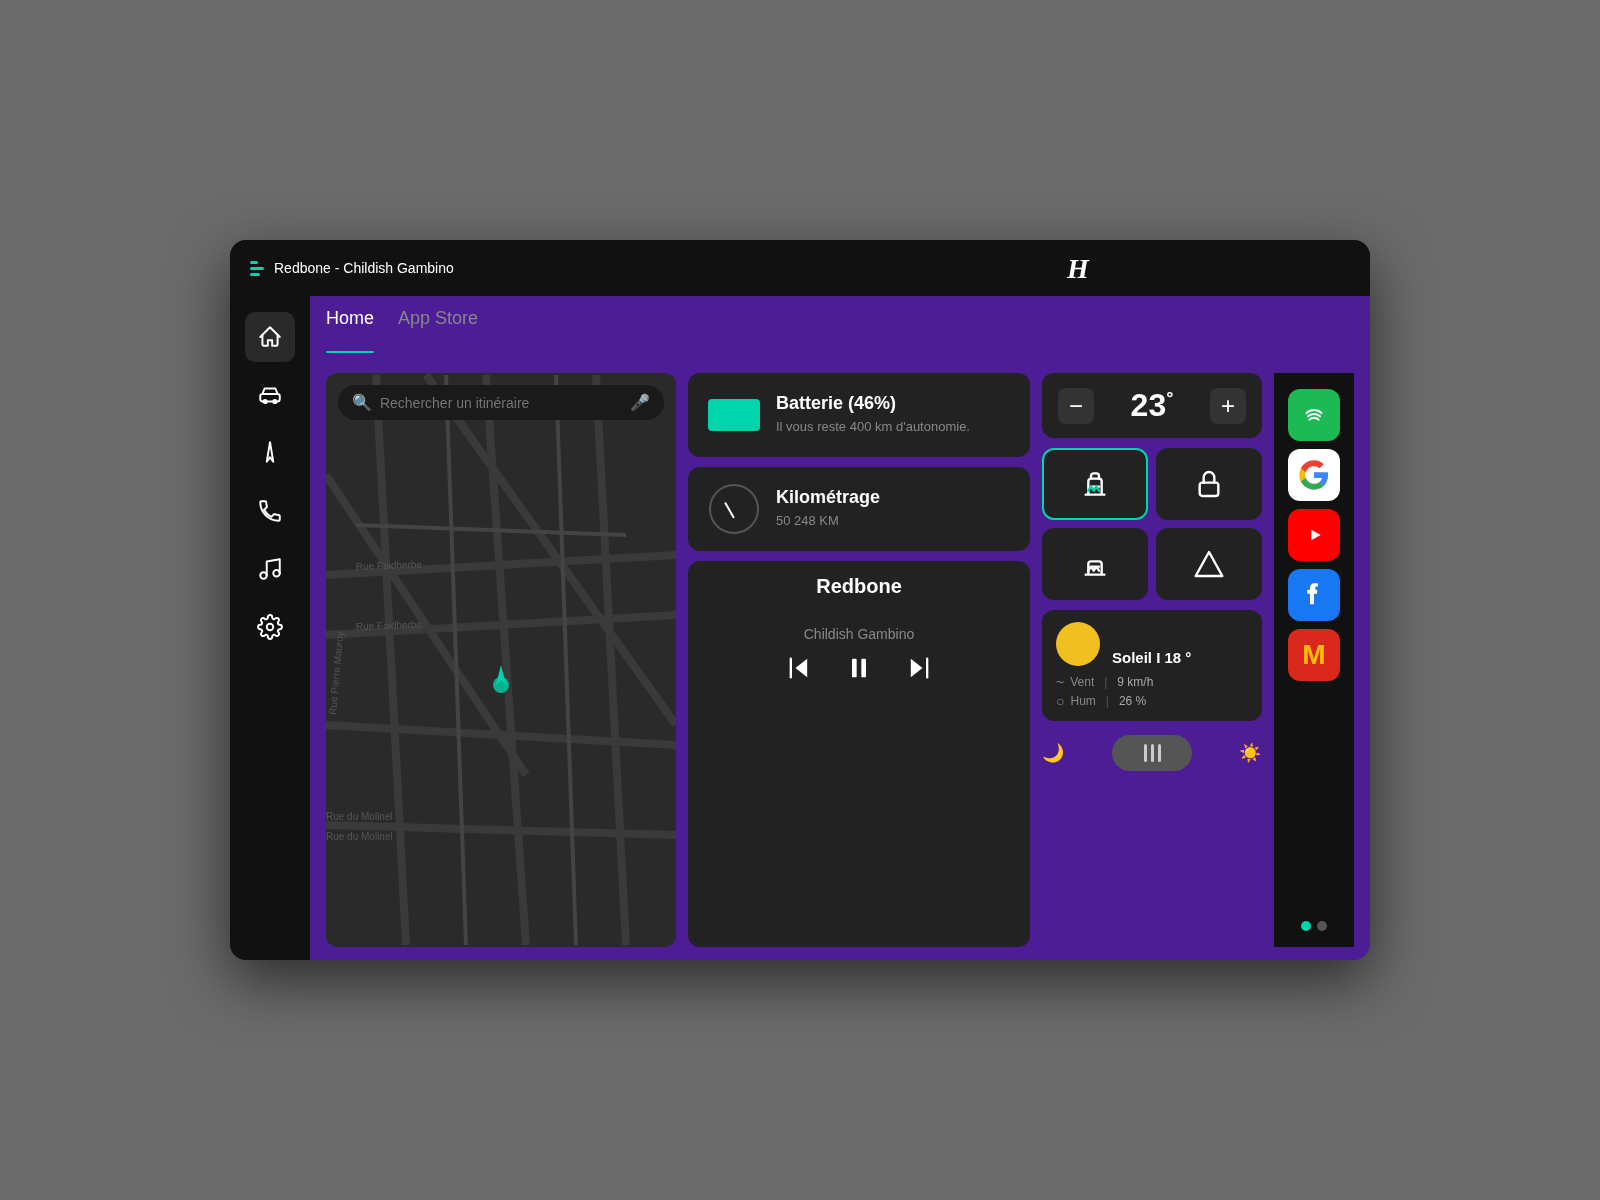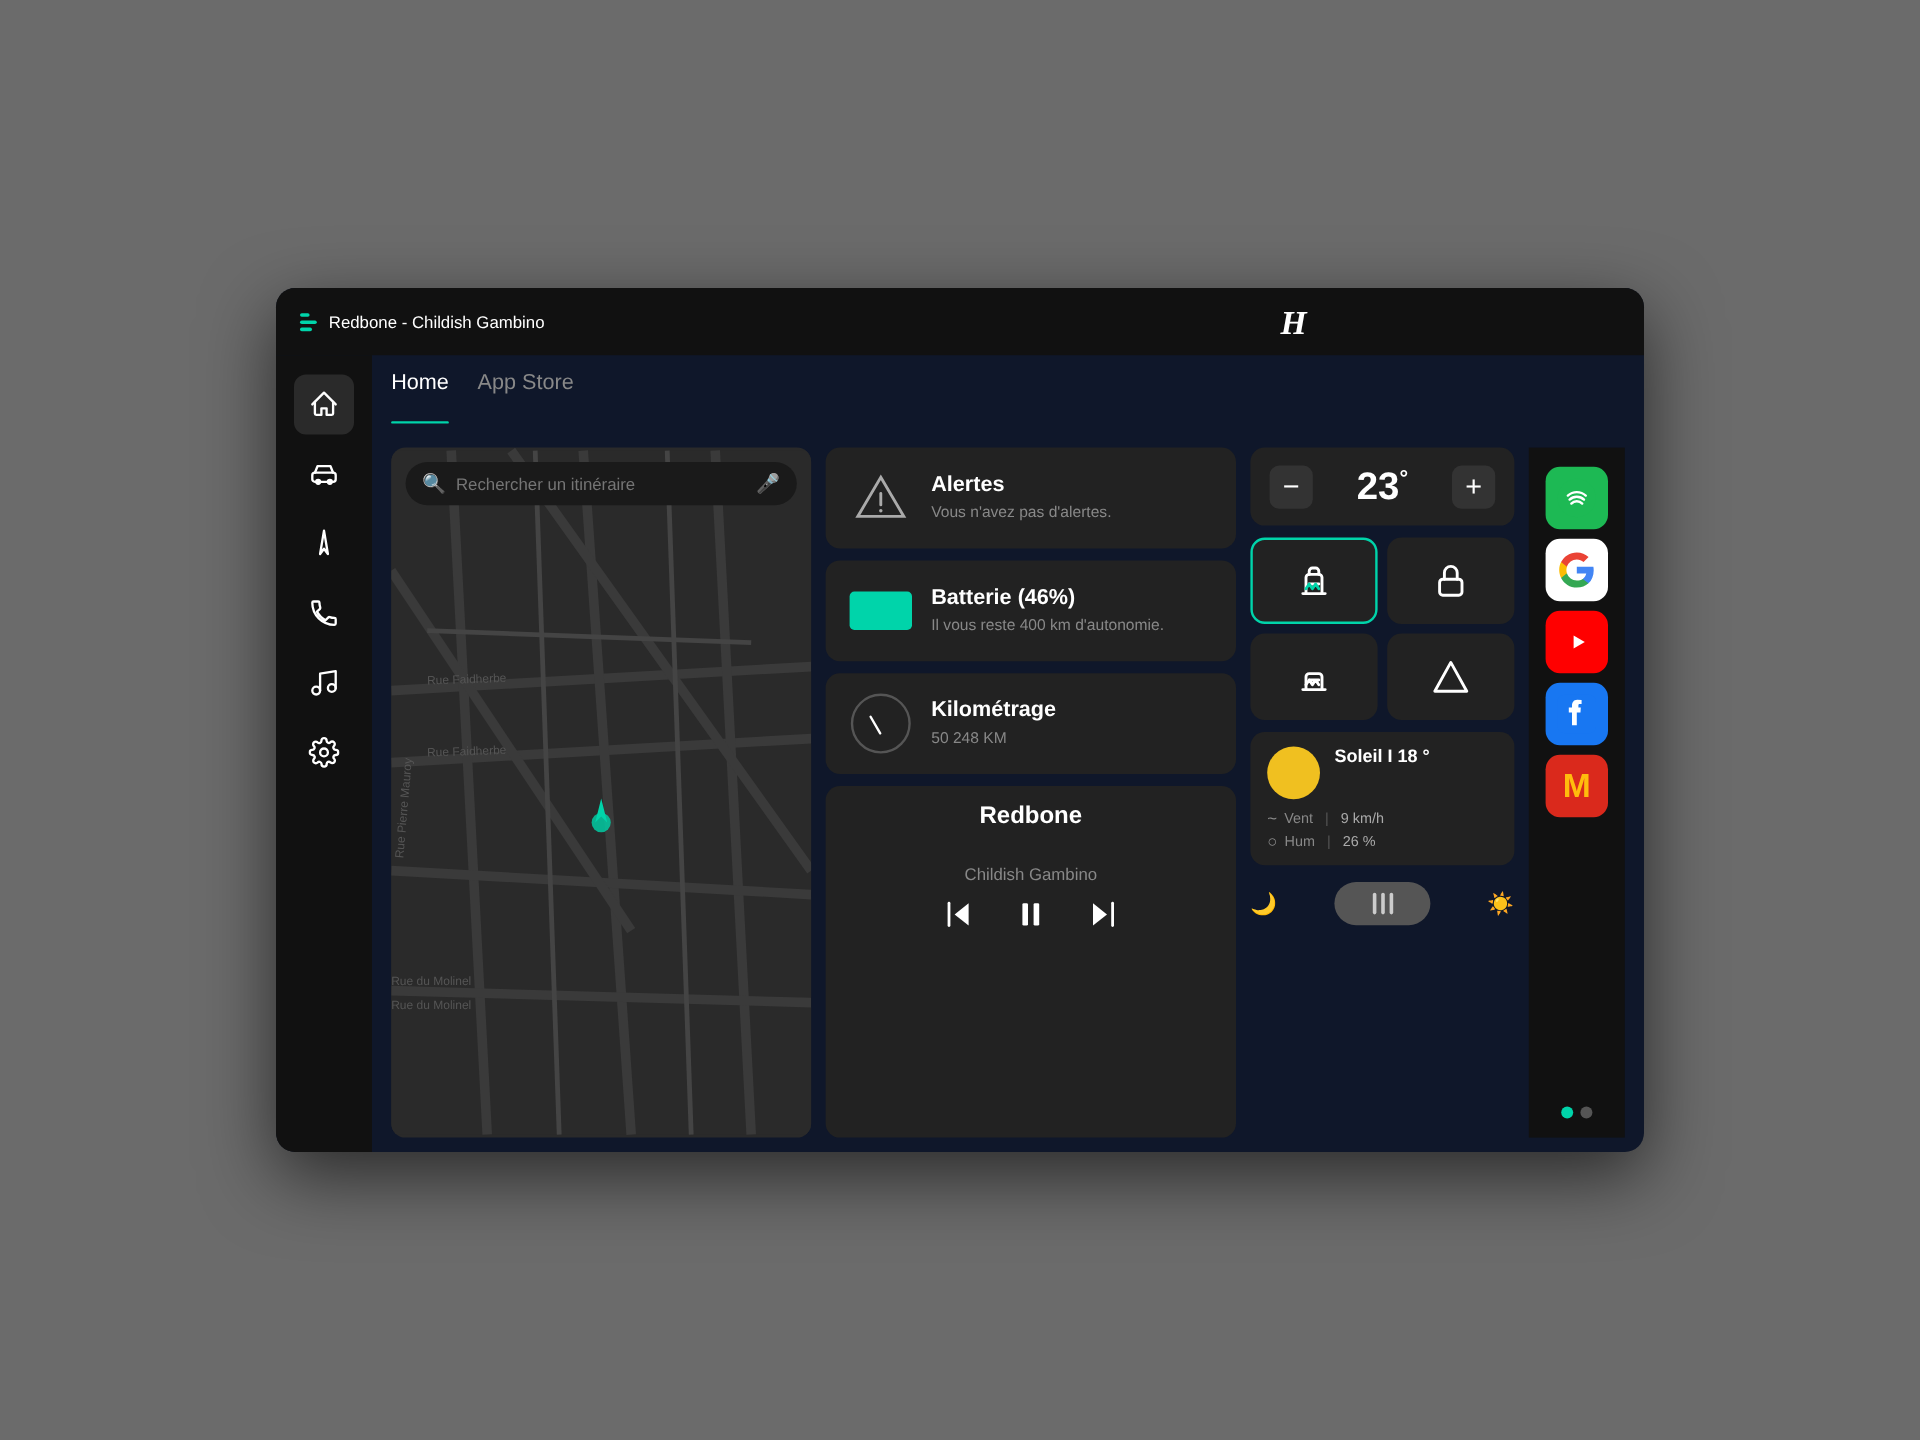--- a/index.html
+++ b/index.html
@@ -9,21 +9,21 @@
       background: #6b6b6b;
       display: flex;
       align-items: center;
       justify-content: center;
       font-family: -apple-system, BlinkMacSystemFont, 'Segoe UI', sans-serif;
     }
 
     .screen {
       width: 1140px;
       height: 720px;
-      background: #0f172a;
+      background: #4c1d95;
       border-radius: 16px;
       overflow: hidden;
       display: flex;
       flex-direction: column;
       box-shadow: 0 20px 60px rgba(0,0,0,0.6);
     }
 
     
     .top-bar {
       height: 56px;
@@ -446,21 +446,21 @@
     .weather-card {
       background: #222222;
       border-radius: 12px;
       padding: 12px 14px;
       display: flex;
       flex-direction: column;
       gap: 8px;
     }
     .weather-top {
       display: flex;
-      align-items: flex-start;
+      align-items: flex-end;
       gap: 12px;
     }
     .sun-icon {
       width: 44px;
       height: 44px;
       background: #f0c020;
       border-radius: 50%;
       flex-shrink: 0;
     }
     .weather-main {
@@ -696,33 +696,20 @@
             <text x="0" y="445" fill="#555" font-size="10">Rue du Molinel</text>
             <text x="0" y="465" fill="#555" font-size="10">Rue du Molinel</text>
 
             <circle cx="175" cy="310" r="8" fill="#00d4aa" opacity="0.8"></circle>
             <polygon points="175,290 170,310 175,305 180,310" fill="#00d4aa"></polygon>
           </svg>
         </div>
 
         <div class="center-cards">
 
-          <div class="card">
-            <div class="card-icon-area alert-icon">
-              <svg width="48" height="48" viewBox="0 0 48 48" fill="none" xmlns="http://www.w3.org/2000/svg">
-                <path d="M24 6L44 40H4L24 6Z" stroke="#aaaaaa" stroke-width="2.5" fill="none"></path>
-                <line x1="24" y1="20" x2="24" y2="30" stroke="#aaaaaa" stroke-width="2.5" stroke-linecap="round"></line>
-                <circle cx="24" cy="35" r="1.5" fill="#aaaaaa"></circle>
-              </svg>
-            </div>
-            <div class="card-text">
-              <h3>Alertes</h3>
-              <p>Vous n'avez pas d'alertes.</p>
-            </div>
-          </div>
 
           <div class="card">
             <div class="card-icon-area">
               <div class="battery-card-icon"></div>
             </div>
             <div class="card-text">
               <h3>Batterie (46%)</h3>
               <p>Il vous reste 400 km
 d'autonomie.</p>
             </div>

